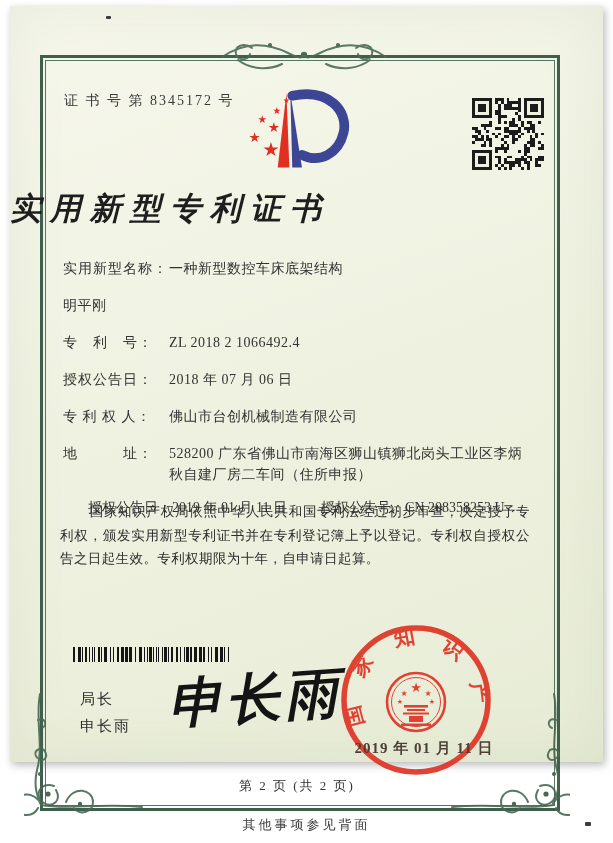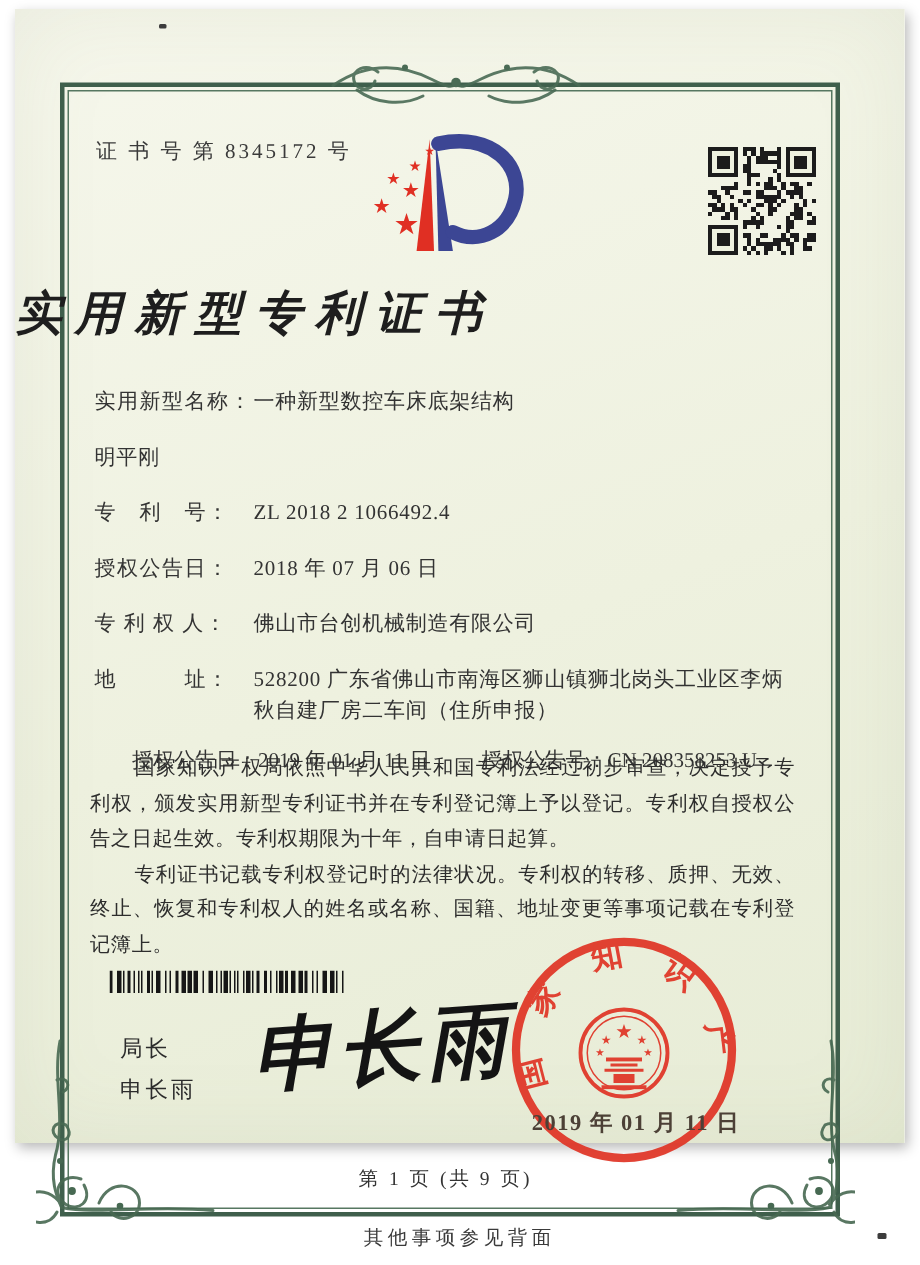--- a/index.html
+++ b/index.html
@@ -357,21 +357,20 @@
       </span>
       <span class="pair">
         <span class="lbl2">授权公告号：</span>
         <span class="val2">CN 208358253 U</span>
       </span>
     </div>
   </div>
 
   <div class="paras">
     <p>国家知识产权局依照中华人民共和国专利法经过初步审查，决定授予专利权，颁发实用新型专利证书并在专利登记簿上予以登记。专利权自授权公告之日起生效。专利权期限为十年，自申请日起算。</p>
-    <p>专利证书记载专利权登记时的法律状况。专利权的转移、质押、无效、终止、恢复和专利权人的姓名或名称、国籍、地址变更等事项记载在专利登记簿上。</p>
   </div>
 
   <svg class="barcode" id="barcode-svg" viewBox="0 0 156 15" preserveAspectRatio="none">
       <rect x="0" y="0" width="2" height="15" fill="#161616"></rect>
       <rect x="5" y="0" width="3" height="15" fill="#161616"></rect>
       <rect x="9" y="0" width="1" height="15" fill="#161616"></rect>
       <rect x="12" y="0" width="2" height="15" fill="#161616"></rect>
       <rect x="16" y="0" width="1" height="15" fill="#161616"></rect>
       <rect x="19" y="0" width="1" height="15" fill="#161616"></rect>
       <rect x="21" y="0" width="1" height="15" fill="#161616"></rect>
@@ -436,17 +435,17 @@
         <rect x="-12" y="3" width="24" height="2.6"></rect>
         <rect x="-9" y="7" width="18" height="2"></rect>
         <rect x="-13" y="10.5" width="26" height="2"></rect>
         <rect x="-7" y="14" width="14" height="6"></rect>
         <rect x="-15" y="21.5" width="30" height="2.6"></rect>
       </g>
     </g>
   </svg>
   <div class="seal-date">2019 年 01 月 11 日</div>
 
-  <div class="page-info">第 1 页 (共 9 页)</div>
+  <div class="page-info">第 2 页 (共 2 页)</div>
   <div class="back-note">其他事项参见背面</div>
 
   <div class="speck s2"></div>
 </div>
 
 </body></html>

